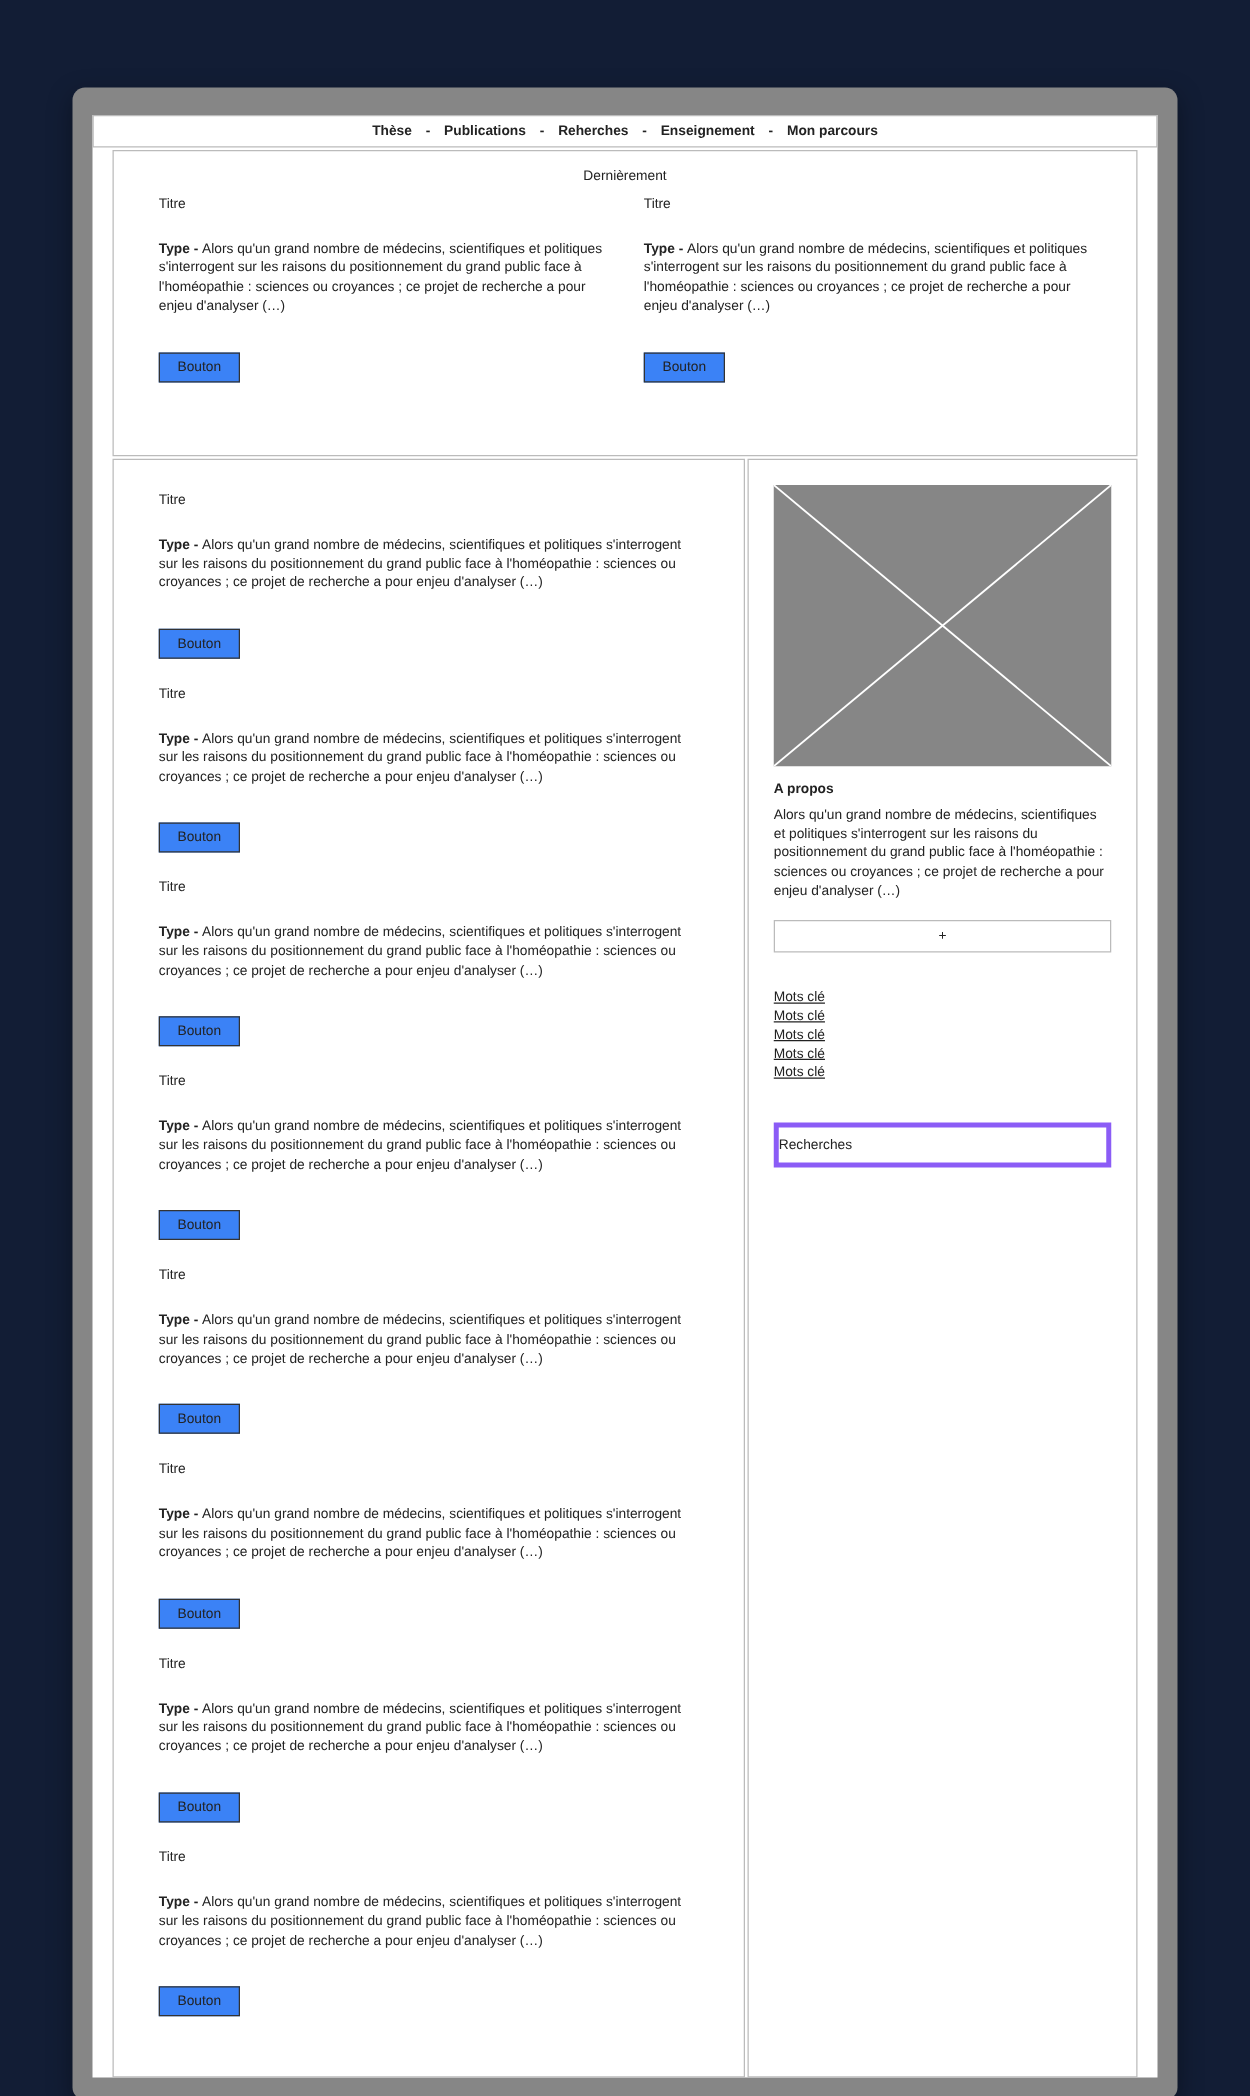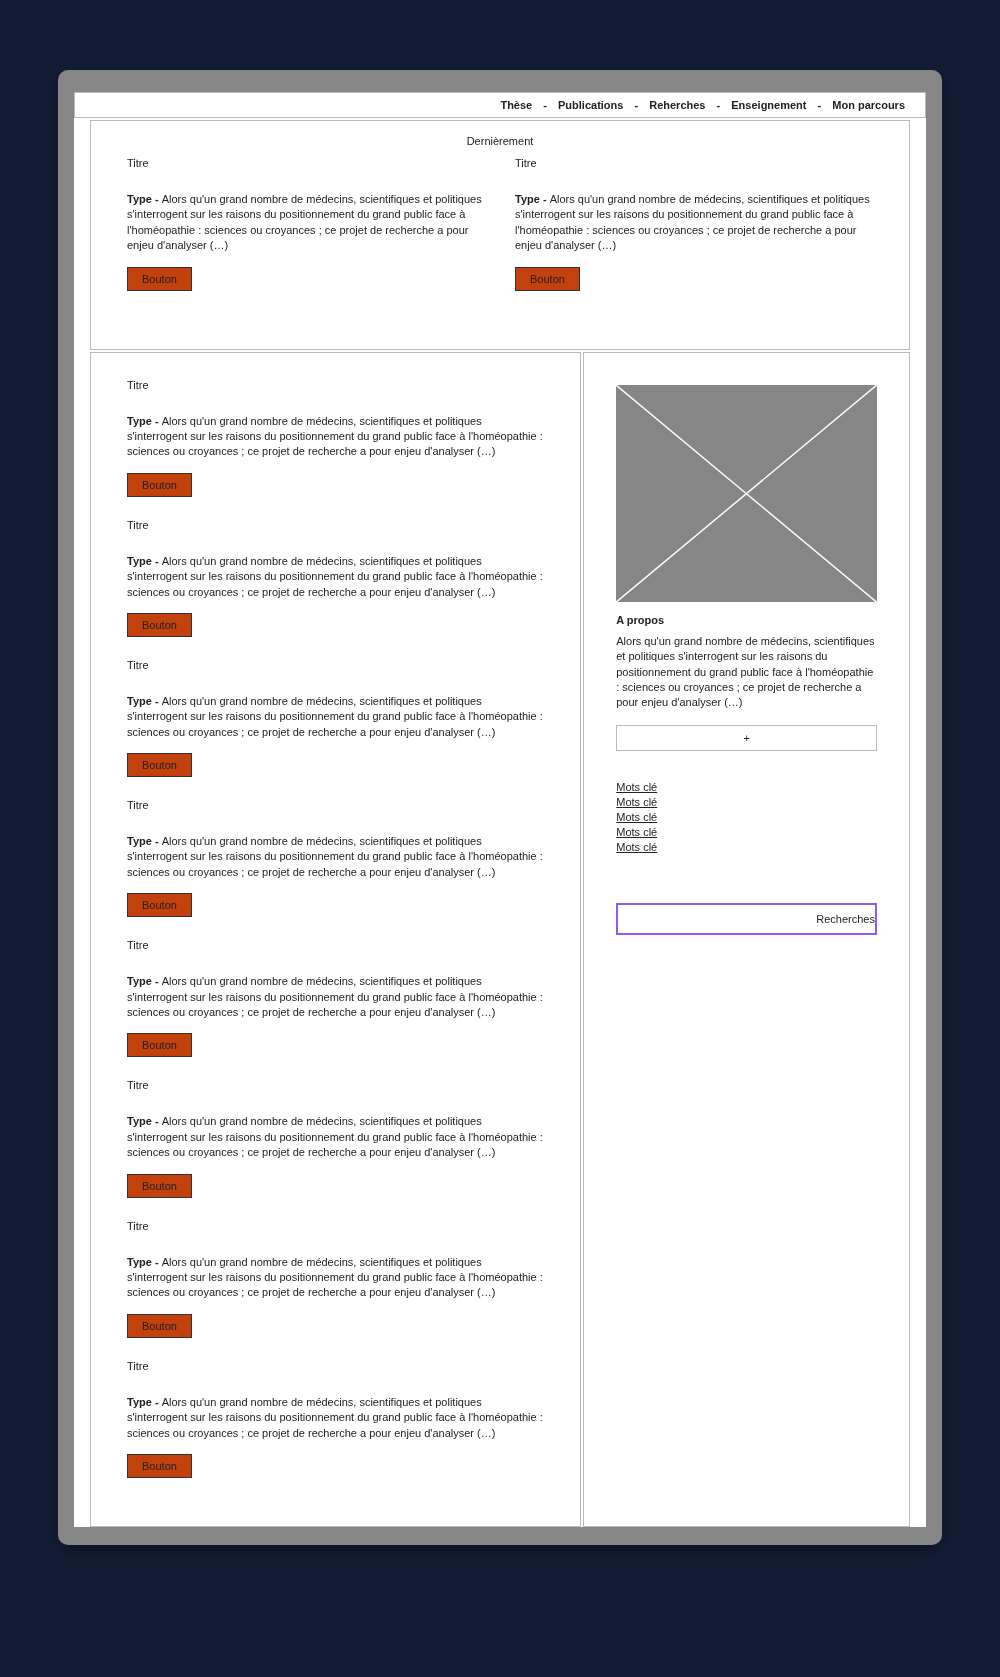--- a/index.html
+++ b/index.html
@@ -27,72 +27,72 @@
   .header .name { font-weight: 700; font-size: 13px; }
   .header .links { margin-top: 10px; font-weight: 700; }
   .header .links a, .footer a, .keyword {
     text-decoration: underline;
     color: #222;
   }
   .sep { font-weight: 700; margin: 0 3px; }
   .navrow {
     border: 1px solid #bbb;
     margin: 6px 0 2px;
-    text-align: right;
+    text-align: center;
     padding: 6px 16px;
     font-weight: 700;
   }
   .navrow span { margin: 0 4px; cursor: pointer; }
   .panel {
     border: 1px solid #bbb;
     margin: 2px 16px;
     padding: 14px 36px 36px;
   }
   .section-title { text-align: center; font-weight: 400; margin-bottom: 10px; }
   .twocol { display: flex; gap: 30px; }
   .col { flex: 1; }
   .item { margin-bottom: 22px; }
   .item .title { font-weight: 400; margin-bottom: 6px; }
   .item .desc { line-height: 1.4; margin-top: 23px; }
   .type-label { font-weight: 700; }
   .btn {
     display: inline-block;
     border: 1px solid #333;
     padding: 5px 14px;
-    margin-top: 13px;
+    margin-top: 28px;
     cursor: pointer;
-    background: #c2410c;
+    background: #3b82f6;
     font-size: 11px;
   }
   .main-row { display: flex; gap: 2px; margin: 2px 16px; }
   .main-left { flex: 1.6; border: 1px solid #bbb; padding: 26px 36px; }
-  .main-right { flex: 1; border: 1px solid #bbb; padding: 32px; }
+  .main-right { flex: 1; border: 1px solid #bbb; padding: 20px; }
   .placeholder {
     width: 100%;
     aspect-ratio: 1.2/1;
     background: #868686;
     position: relative;
     margin-bottom: 12px;
   }
   .placeholder svg { position: absolute; inset: 0; width: 100%; height: 100%; }
   .about-title { font-weight: 700; margin: 10px 0 8px; }
   .about-text { line-height: 1.4; margin-bottom: 14px; }
   .plus-box {
     border: 1px solid #bbb;
     text-align: center;
     padding: 6px 0;
     cursor: pointer;
     margin-bottom: 30px;
   }
   .keywords .keyword { display: block; margin: 3px 0; cursor: pointer; }
   .big-btn {
-    border: 2px solid #8b5cf6;
-    text-align: right;
+    border: 4px solid #8b5cf6;
+    text-align: left;
     padding: 8px 0;
-    margin-top: 50px;
+    margin-top: 34px;
     cursor: pointer;
   }
   .footer {
     border: 1px solid #bbb;
     margin: 2px 16px 16px;
     text-align: center;
     padding: 10px 0;
     font-weight: 700;
   }
 </style>

